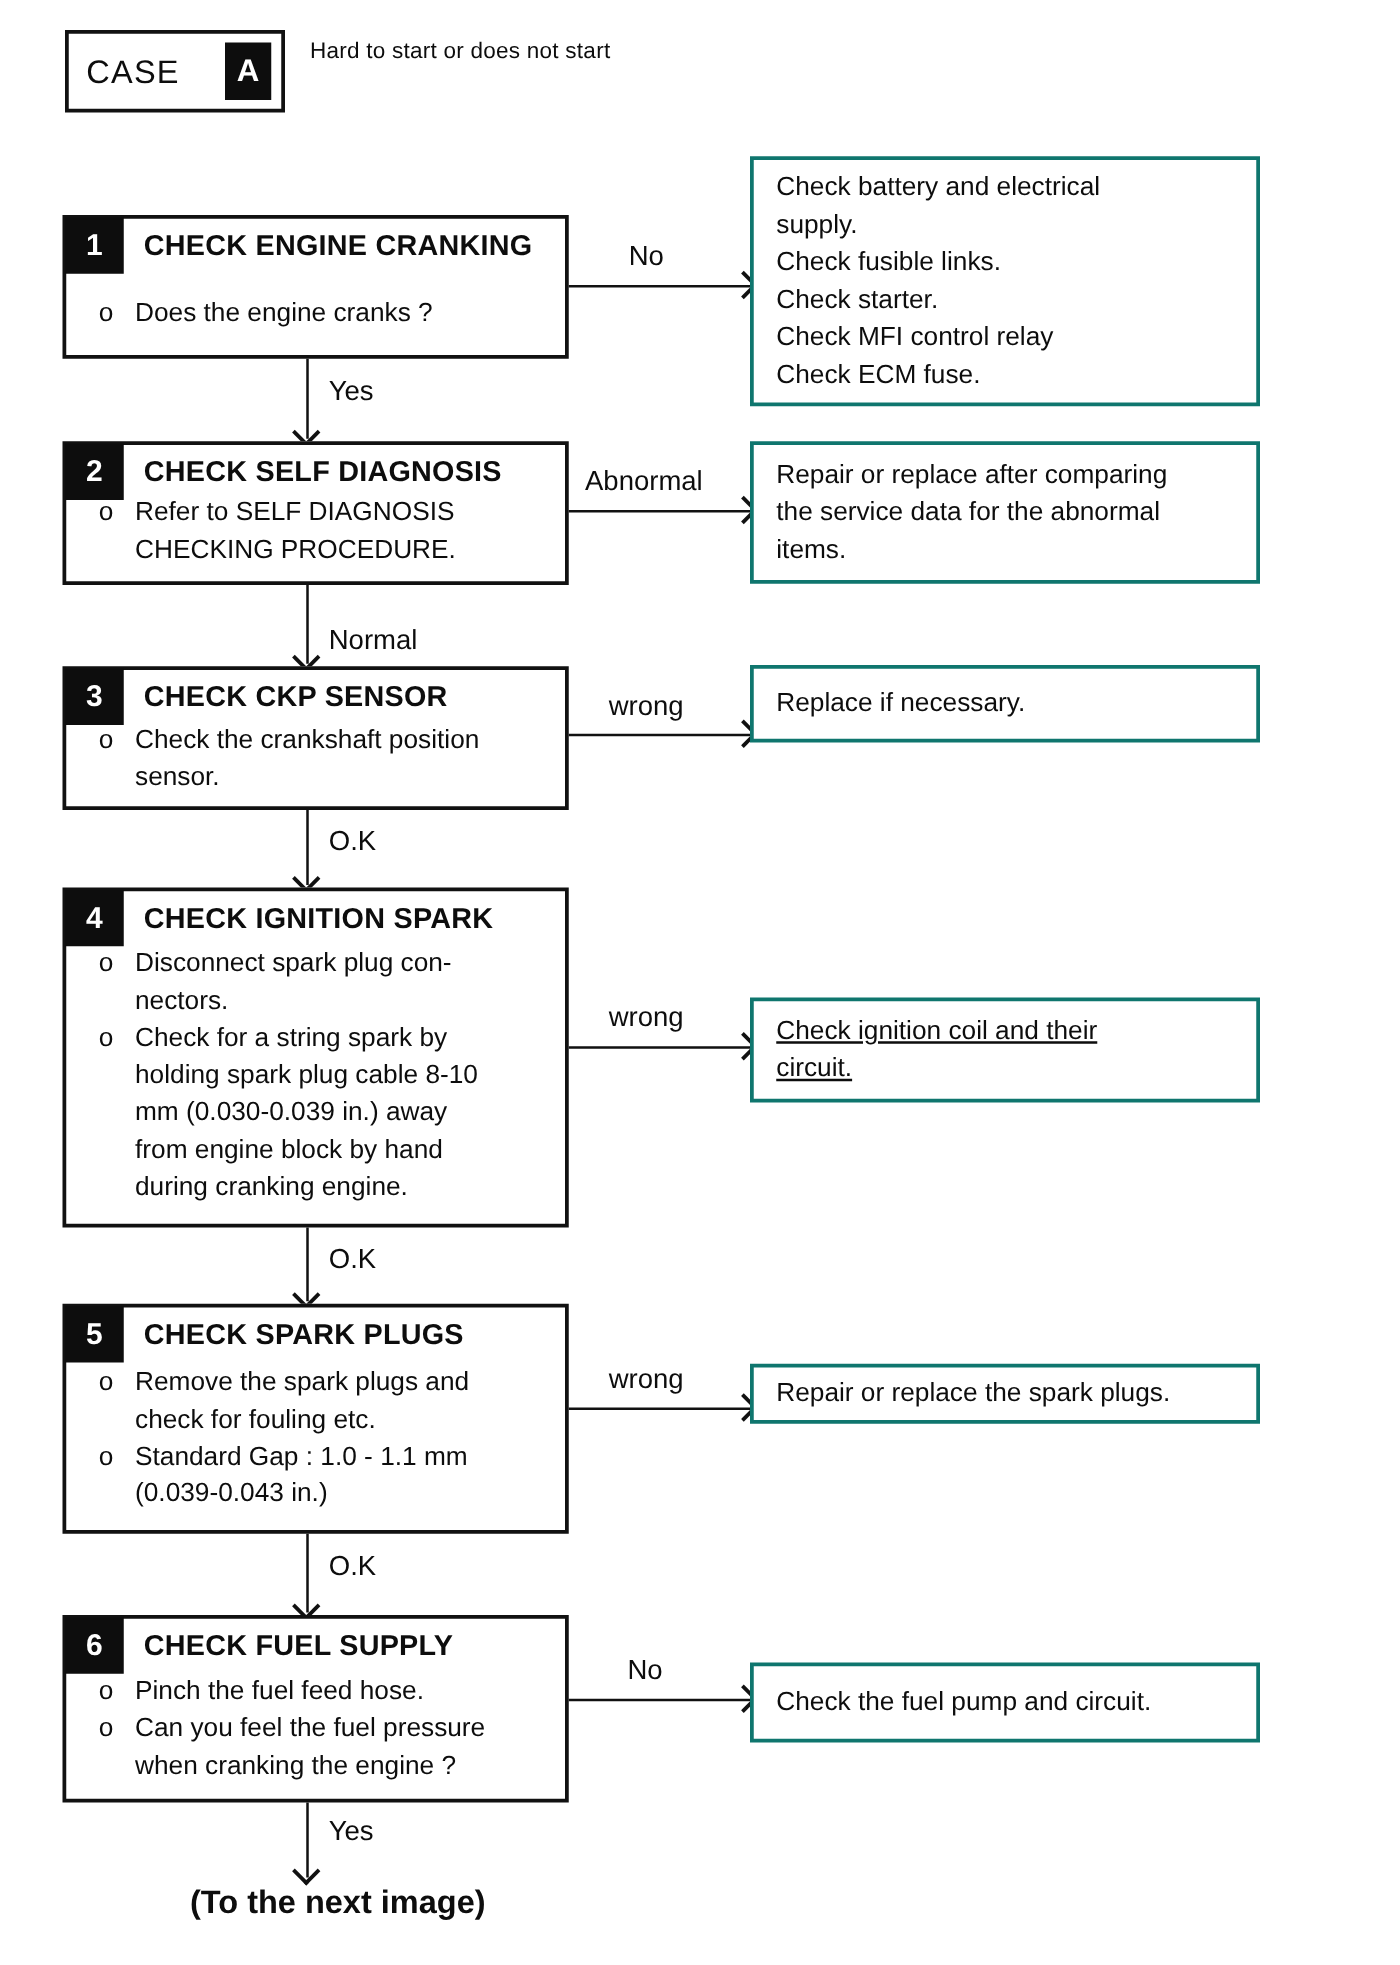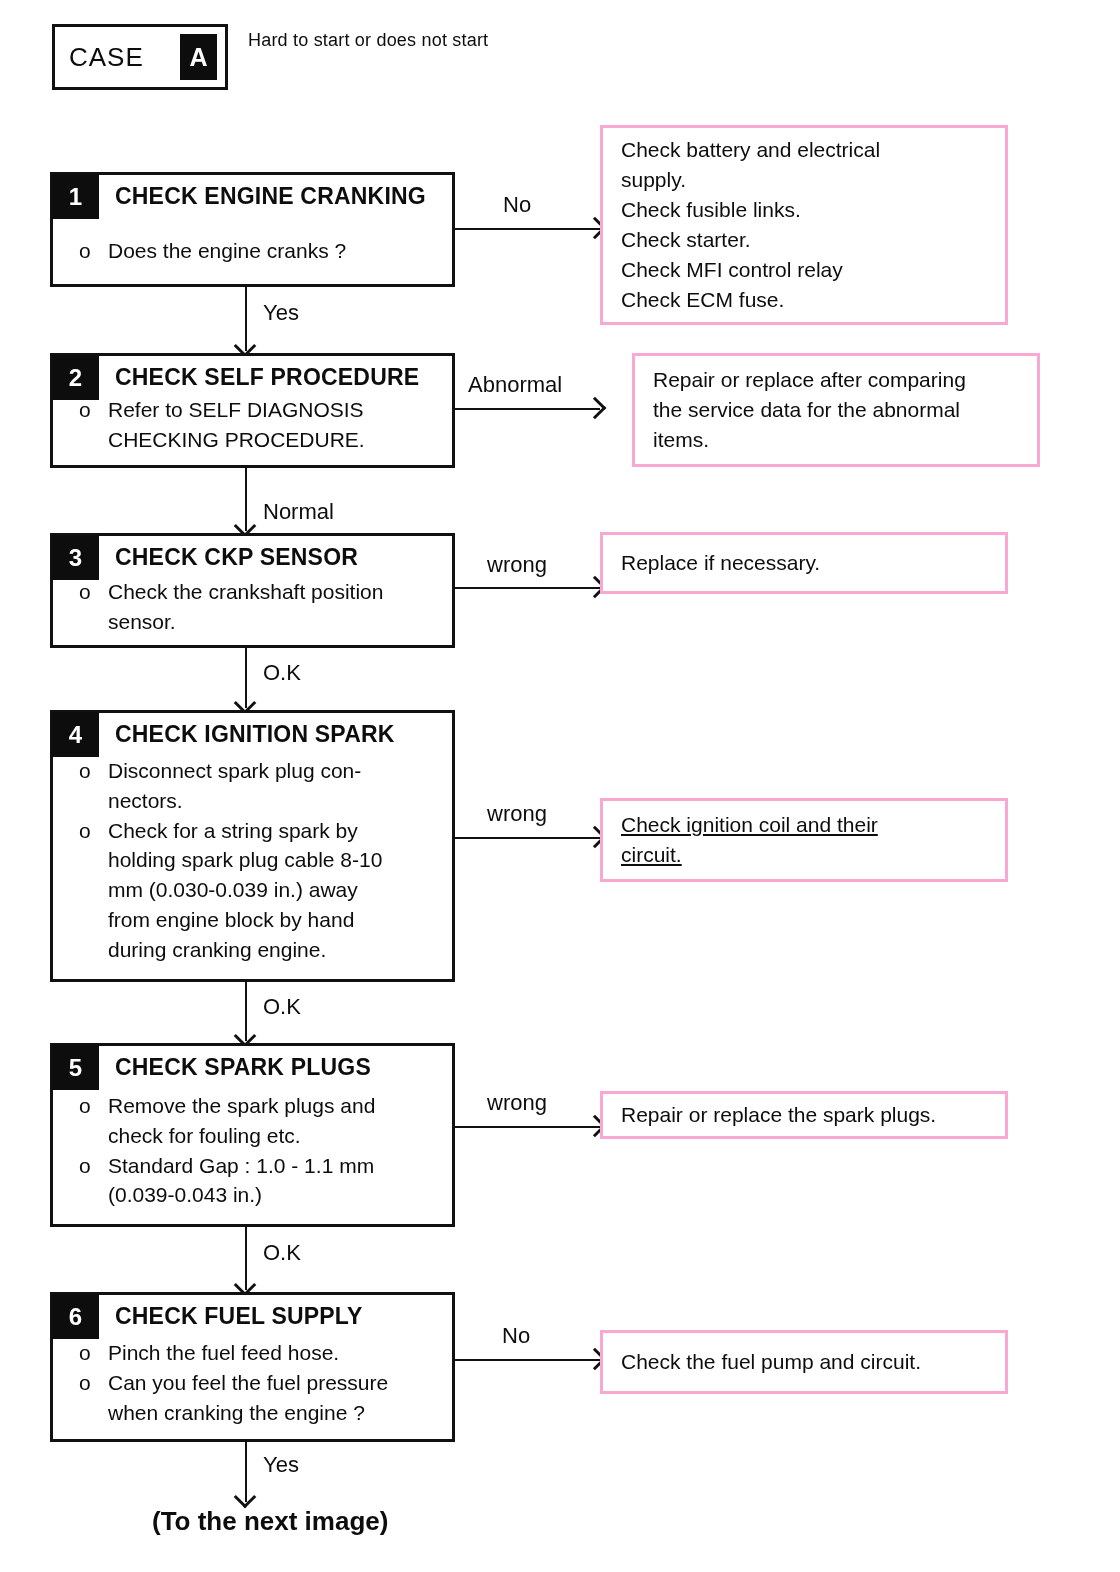--- a/index.html
+++ b/index.html
@@ -43,21 +43,21 @@
     font-size:23px; font-weight:700; letter-spacing:0.2px;
   }
   .bullets { margin:10px 8px 0 26px; }
   .gap-lg .bullets { margin-top:26px; }
   .bullet { display:flex; gap:15px; font-size:21px; line-height:1.42; }
   .bullet .marker { flex:none; width:14px; }
   .bullet .btext { white-space:pre-line; }
   
   .result-box {
     position:absolute; left:600px; width:408px; box-sizing:border-box;
-    border:3px solid #f9a8d4; background:#fff;
+    border:3px solid #0f766e; background:#fff;
     display:flex; align-items:center; padding:6px 10px 6px 18px;
   }
   .result-text { white-space:pre-line; font-size:21px; line-height:1.43; }
   
   .harrow { position:absolute; height:2px; background:#111; }
   .harrow .chev-r {
     position:absolute; right:-3px; top:-8px; width:16px; height:16px;
     border-top:3px solid #111; border-right:3px solid #111;
     transform:rotate(45deg); box-sizing:border-box;
   }
@@ -103,34 +103,34 @@
 Check MFI control relay
 Check ECM fuse.</span>
   </div>
   <div class="varrow" style="left:245px;top:287px;height:64px;">
       <span class="chev-d"></span>
     </div>
   <span class="lbl" style="left:263px;top:300px;">Yes</span>
 
   <div class="step-box" style="top:353px;height:115px;">
     <span class="step-badge">2</span>
-    <span class="step-title">CHECK SELF PROCEDURE</span>
+    <span class="step-title">CHECK SELF DIAGNOSIS</span>
     <div class="bullets" style="margin-top:4px;">
       <div class="bullet">
         <span class="marker">o</span>
         <span class="btext">Refer to SELF DIAGNOSIS
 CHECKING PROCEDURE.</span>
       </div>
     </div>
   </div>
   <div class="harrow" style="left:455px;top:408px;width:145px;">
       <span class="chev-r"></span>
     </div>
   <span class="lbl" style="left:468px;top:372px;">Abnormal</span>
-  <div class="result-box" style="top:353px;height:114px;margin-left:32px;">
+  <div class="result-box" style="top:353px;height:114px;">
     <span class="result-text">Repair or replace after comparing
 the  service data for the abnormal
 items.</span>
   </div>
   <div class="varrow" style="left:245px;top:468px;height:63px;">
       <span class="chev-d"></span>
     </div>
   <span class="lbl" style="left:263px;top:483px;margin-top:16px;">Normal</span>
 
   <div class="step-box" style="top:533px;height:115px;">

